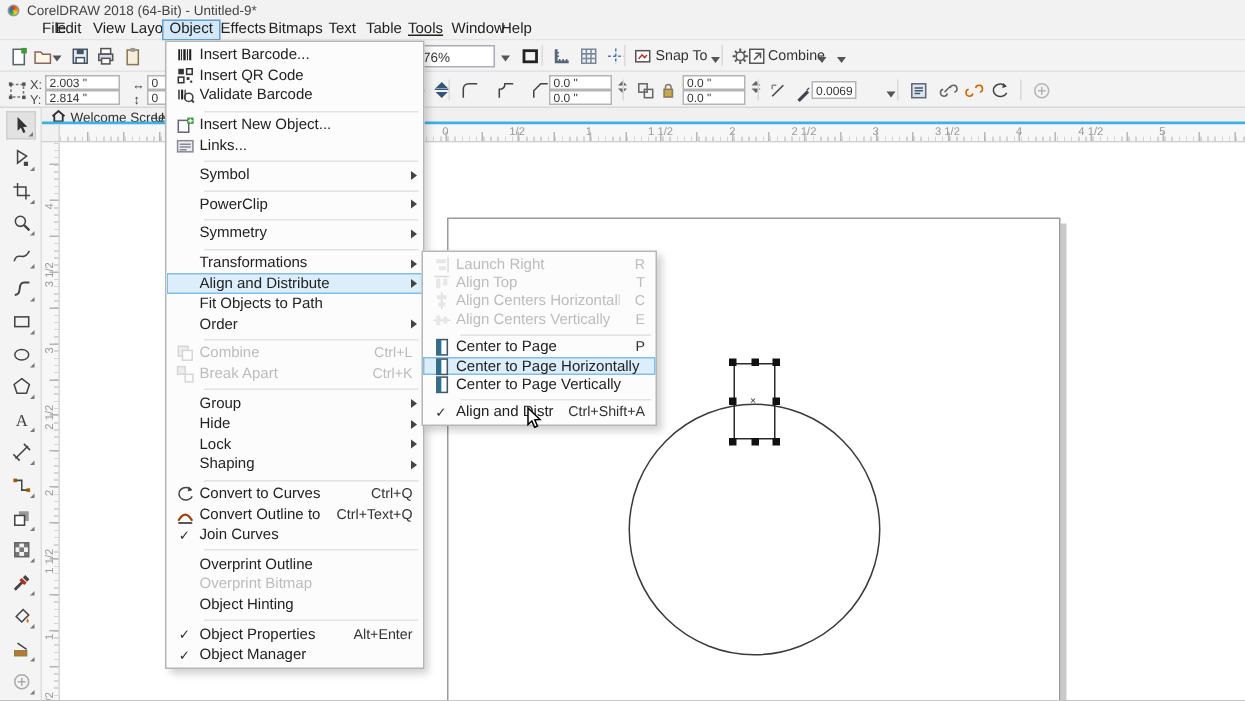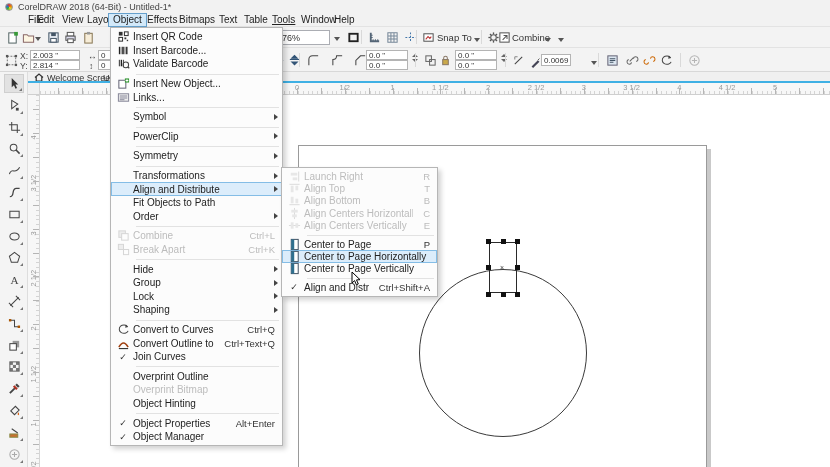--- a/index.html
+++ b/index.html
@@ -92,21 +92,21 @@
 
   .cursor{position:absolute;z-index:50;}
 </style>
 </head>
 <body>
 
 <div class="app">
 
   <div class="abs titlebar">
     <span class="app-logo"></span>
-    <span class="title-text">CorelDRAW 2018 (64-Bit) - Untitled-1*</span>
+    <span class="title-text">CorelDRAW 2018 (64-Bit) - Untitled-9*</span>
   </div>
 
   <div class="abs menubar" id="menubar">
       <span class="mb-item" style="left: 8px; margin-left: 16px;">File</span>
       <span class="mb-item" style="left: 33px;">Edit</span>
       <span class="mb-item" style="left: 58px;">View</span>
       <span class="mb-item" style="left: 83px;">Layout</span>
       <span class="mb-item active" style="left: 108px;">Object</span>
       <span class="mb-item" style="left: 143px;">Effects</span>
       <span class="mb-item" style="left: 175px;">Bitmaps</span>
@@ -569,49 +569,49 @@
           <circle cx="7" cy="7" r="5" stroke="#aaa"></circle>
           <path d="M7 4.2 V9.8 M4.2 7 H9.8" stroke="#aaa"></path>
         </svg>
       </div>
     </div>
 
   <div class="menu-panel" id="object-menu">
       <div class="menu-row">
         <span class="gutter">
           <svg width="13" height="13" viewBox="0 0 14 14" fill="none" stroke-width="1.1">
+            <g fill="#222" stroke="none">
+              <rect x="2" y="3" width="1.3" height="8"></rect>
+              <rect x="4" y="3" width="0.7" height="8"></rect>
+              <rect x="5.6" y="3" width="1.7" height="8"></rect>
+              <rect x="8.2" y="3" width="0.8" height="8"></rect>
+              <rect x="9.8" y="3" width="1.5" height="8"></rect>
+            </g>
+          </svg>
+        </span>
+        <span class="mlabel">Insert Barcode...</span>
+      </div>
+      <div class="menu-row">
+        <span class="gutter">
+          <svg width="13" height="13" viewBox="0 0 14 14" fill="none" stroke-width="1.1">
             <g fill="#333" stroke="none">
               <rect x="2" y="2" width="4" height="4"></rect>
               <rect x="8" y="2" width="4" height="4" fill="none" stroke="#333"></rect>
               <rect x="2" y="8" width="4" height="4" fill="none" stroke="#333"></rect>
               <rect x="8" y="8" width="2" height="2"></rect>
               <rect x="10.5" y="10.5" width="1.5" height="1.5"></rect>
             </g>
           </svg>
         </span>
         <span class="mlabel">Insert QR Code</span>
       </div>
       <div class="menu-row">
         <span class="gutter">
           <svg width="13" height="13" viewBox="0 0 14 14" fill="none" stroke-width="1.1">
             <g fill="#222" stroke="none">
-              <rect x="2" y="3" width="1.3" height="8"></rect>
-              <rect x="4" y="3" width="0.7" height="8"></rect>
-              <rect x="5.6" y="3" width="1.7" height="8"></rect>
-              <rect x="8.2" y="3" width="0.8" height="8"></rect>
-              <rect x="9.8" y="3" width="1.5" height="8"></rect>
-            </g>
-          </svg>
-        </span>
-        <span class="mlabel">Insert Barcode...</span>
-      </div>
-      <div class="menu-row">
-        <span class="gutter">
-          <svg width="13" height="13" viewBox="0 0 14 14" fill="none" stroke-width="1.1">
-            <g fill="#222" stroke="none">
               <rect x="2" y="3" width="1" height="7"></rect>
               <rect x="4" y="3" width="1.5" height="7"></rect>
               <rect x="6.5" y="3" width="0.8" height="7"></rect>
             </g>
             <circle cx="9.5" cy="8.5" r="3" stroke="#444"></circle>
             <line x1="11.6" y1="10.6" x2="13.2" y2="12.2" stroke="#444" stroke-width="1.4"></line>
           </svg>
         </span>
         <span class="mlabel">Validate Barcode</span>
       </div>
@@ -690,26 +690,26 @@
             <rect x="1.5" y="1.5" width="5.5" height="5.5" fill="#ddd" stroke="#aaa"></rect>
             <rect x="7" y="7" width="5.5" height="5.5" fill="#fff" stroke="#aaa"></rect>
           </svg>
         </span>
         <span class="mlabel">Break Apart</span>
         <span class="mshort">Ctrl+K</span>
       </div>
       <div class="menu-sep"></div>
       <div class="menu-row">
         <span class="gutter"></span>
+        <span class="mlabel">Group</span>
+        <span class="sub-arrow"></span>
+      </div>
+      <div class="menu-row">
+        <span class="gutter"></span>
         <span class="mlabel">Hide</span>
-        <span class="sub-arrow"></span>
-      </div>
-      <div class="menu-row">
-        <span class="gutter"></span>
-        <span class="mlabel">Group</span>
         <span class="sub-arrow"></span>
       </div>
       <div class="menu-row">
         <span class="gutter"></span>
         <span class="mlabel">Lock</span>
         <span class="sub-arrow"></span>
       </div>
       <div class="menu-row">
         <span class="gutter"></span>
         <span class="mlabel">Shaping</span>
@@ -786,31 +786,20 @@
       <div class="menu-row disabled">
         <span class="gutter">
           <svg width="13" height="13" viewBox="0 0 14 14" fill="none" stroke-width="1.1">
             <line x1="1.5" y1="2.5" x2="12.5" y2="2.5" stroke="#b5b5b5"></line>
             <rect x="3" y="4" width="3" height="7" fill="#cfcfcf" stroke="none"></rect>
             <rect x="8" y="4" width="3" height="5" fill="#cfcfcf" stroke="none"></rect>
           </svg>
         </span>
         <span class="mlabel">Align Top</span>
         <span class="mshort">T</span>
-      </div>
-      <div class="menu-row disabled">
-        <span class="gutter">
-          <svg width="13" height="13" viewBox="0 0 14 14" fill="none" stroke-width="1.1">
-            <line x1="1.5" y1="11.5" x2="12.5" y2="11.5" stroke="#b5b5b5"></line>
-            <rect x="3" y="3" width="3" height="7" fill="#cfcfcf" stroke="none"></rect>
-            <rect x="8" y="5" width="3" height="5" fill="#cfcfcf" stroke="none"></rect>
-          </svg>
-        </span>
-        <span class="mlabel">Align Bottom</span>
-        <span class="mshort">B</span>
       </div>
       <div class="menu-row disabled">
         <span class="gutter">
           <svg width="13" height="13" viewBox="0 0 14 14" fill="none" stroke-width="1.1">
             <line x1="7" y1="1" x2="7" y2="13" stroke="#b5b5b5"></line>
             <rect x="3.5" y="3" width="7" height="3" fill="#cfcfcf" stroke="none"></rect>
             <rect x="4.5" y="8" width="5" height="3" fill="#cfcfcf" stroke="none"></rect>
           </svg>
         </span>
         <span class="mlabel">Align Centers Horizontally</span>

